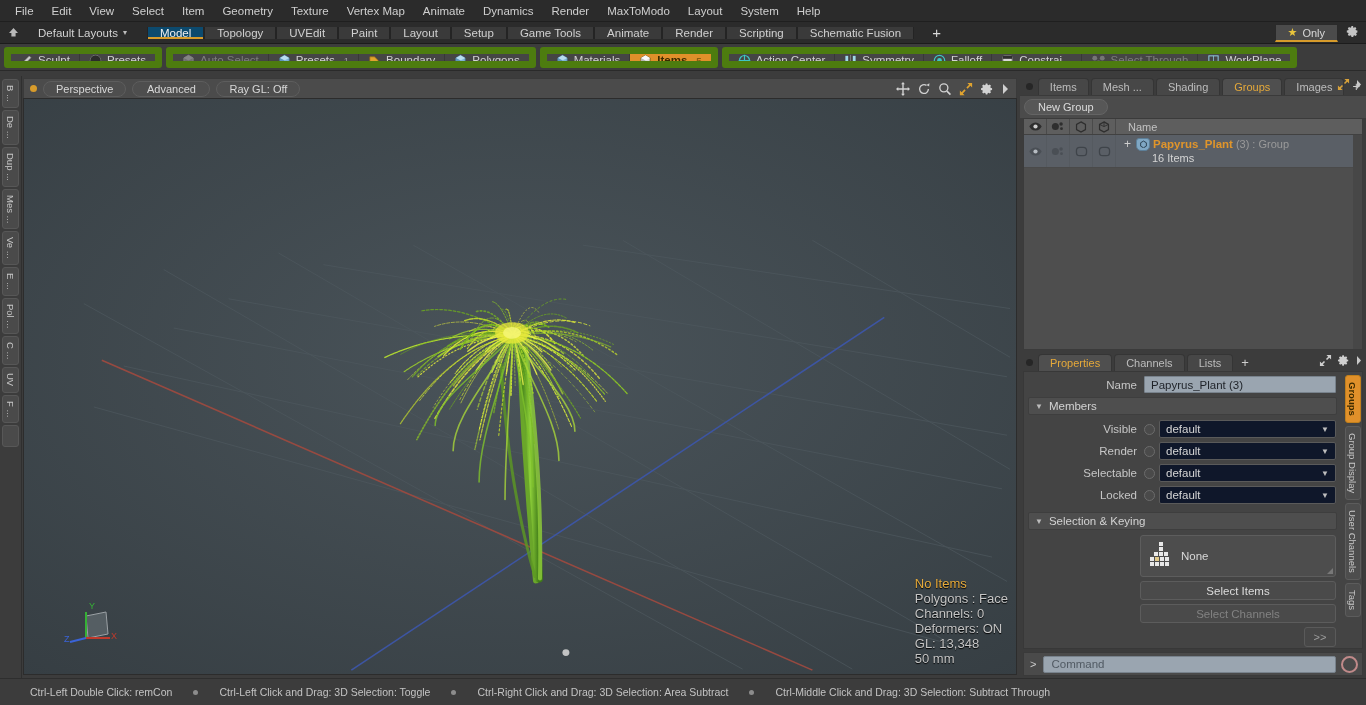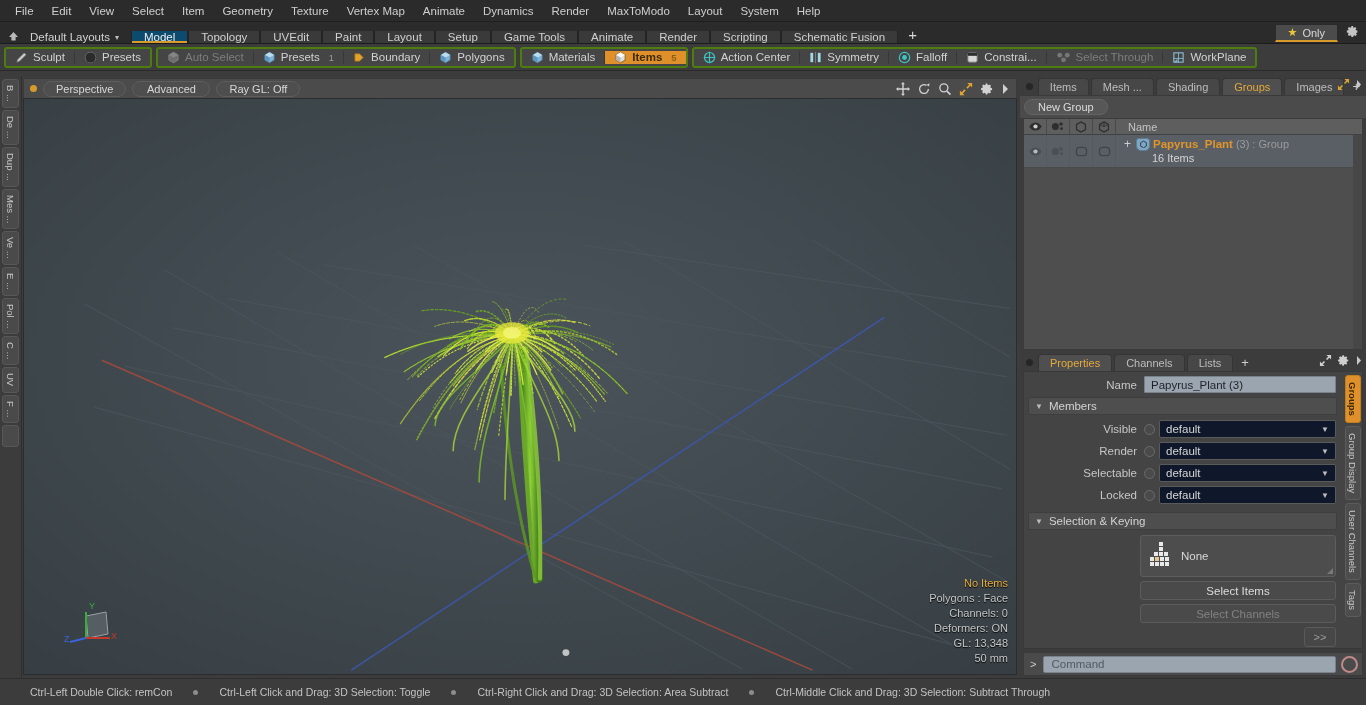--- a/index.html
+++ b/index.html
@@ -16,22 +16,22 @@
   .menubar{
     height:22px; background:#2b2b2b; display:flex; align-items:center;
     padding-left:6px; border-bottom:1px solid #1f1f1f;
   }
   .menubar .mi{
     padding:2px 9px; color:#cfcfcf; font-size:11.5px; white-space:nowrap; cursor:default;
   }
 
   
   .layoutbar{
-    height:22px; background:#2b2b2b; display:flex; align-items:flex-end;
-    border-bottom:1px solid #1c1c1c; position:relative;
+    height:22px; background:#2b2b2b; display:flex; align-items:center;
+    border-bottom:1px solid #1c1c1c; position:relative;gap:8px;
   }
   .home-icon{ width:26px; display:flex;align-items:center;justify-content:center; }
   .layout-picker{
     display:flex;align-items:center; gap:5px; padding:0 12px 0 4px; color:#d2d2d2; font-size:11.5px;
   }
   .layout-picker .caret{ font-size:8px; color:#bdbdbd; }
   .lt-tabs{ display:flex; align-items:stretch; }
   .lt-tab{
     display:flex;align-items:center;justify-content:center;
     padding:0 12px; font-size:11.5px; color:#d0d0d0;
@@ -50,22 +50,22 @@
   }
   .only-btn .star{ color:#e8c43c; font-size:11px; }
   .gear-top{ position:absolute; right:4px; top:3px; width:20px; text-align:center; }
 
   
   .toolbar{
     height:27px; background:#3c3c3c; display:flex; align-items:center;
     padding:0 4px; gap:4px; border-bottom:1px solid #2a2a2a;
   }
   .tgroup{
-    display:flex; align-items:center; height:21px;
-    border:2px solid #4d7c0f; border-radius:3px; background:#454545; overflow:hidden;
+    display:flex; align-items:flex-start; height:21px;
+    border:7px solid #4d7c0f; border-radius:3px; background:#454545; overflow:hidden;
   }
   .tbtn{
     display:flex;align-items:center; gap:5px; padding:0 9px;
     font-size:11.5px; color:#d2d2d2; border-right:1px solid #383838; white-space:nowrap;
     position:relative;
   }
   .tbtn:last-child{ border-right:none; }
   .tbtn.dim{ color:#7d7d7d; }
   .tbtn.on{ background:#e0902a; color:#3a2a00; font-weight:bold; }
   .tbtn .cnt{ font-size:9.5px; color:#9a9a9a; margin-left:4px; }
@@ -103,22 +103,22 @@
     border:1px solid #5d5d5d; border-radius:9px; background:#4e4e4e;
   }
   .vp-tools{ position:absolute; right:6px; top:0; height:20px; display:flex; align-items:center; gap:7px; }
   .vp-tools svg{ display:block; }
   .viewport{
     flex:1; position:relative; overflow:hidden;
     background:#3f474b;
     border:1px solid #2c2c2c;
   }
   .vp-stats{
-    position:absolute; right:8px; bottom:8px; text-align:right; line-height:15px;
-    font-size:11px; color:#c4c4c4; text-shadow:0 1px 1px #000;
+    position:absolute; right:8px; bottom:8px; text-align:left; line-height:15px;
+    font-size:13px; color:#c4c4c4; text-shadow:0 1px 1px #000;
   }
   .vp-stats .hl{ color:#e5a93a; }
   .gizmo{ position:absolute; left:40px; bottom:22px; }
 
   
   .rightcol{ width:346px; display:flex; flex-direction:column; background:#3c3c3c; }
 
   .panel-tabs{
     height:19px; display:flex; align-items:flex-end; background:#3c3c3c;
     padding-left:4px; position:relative;

